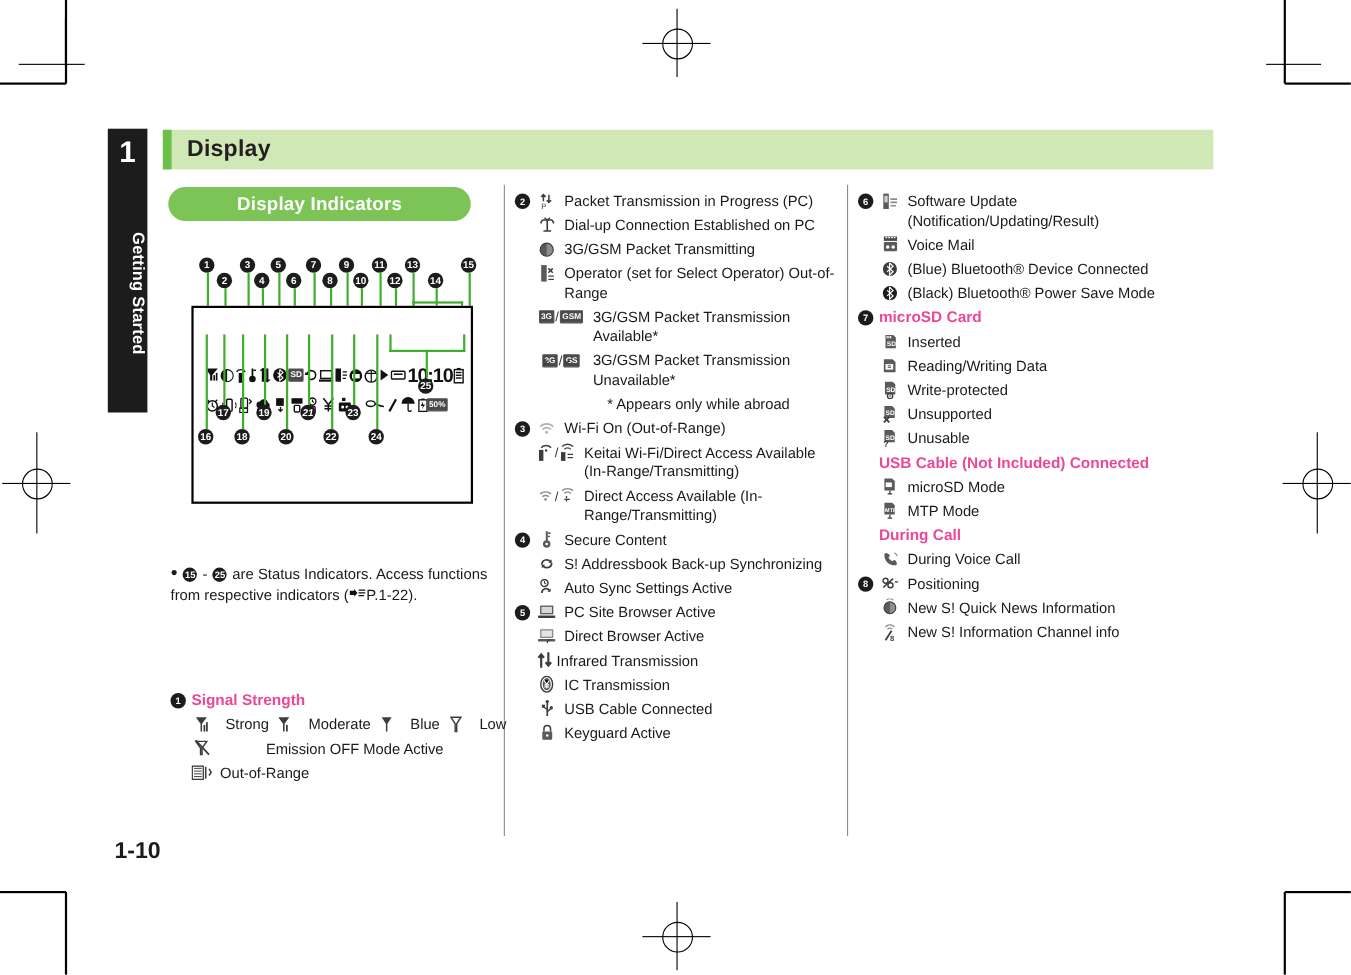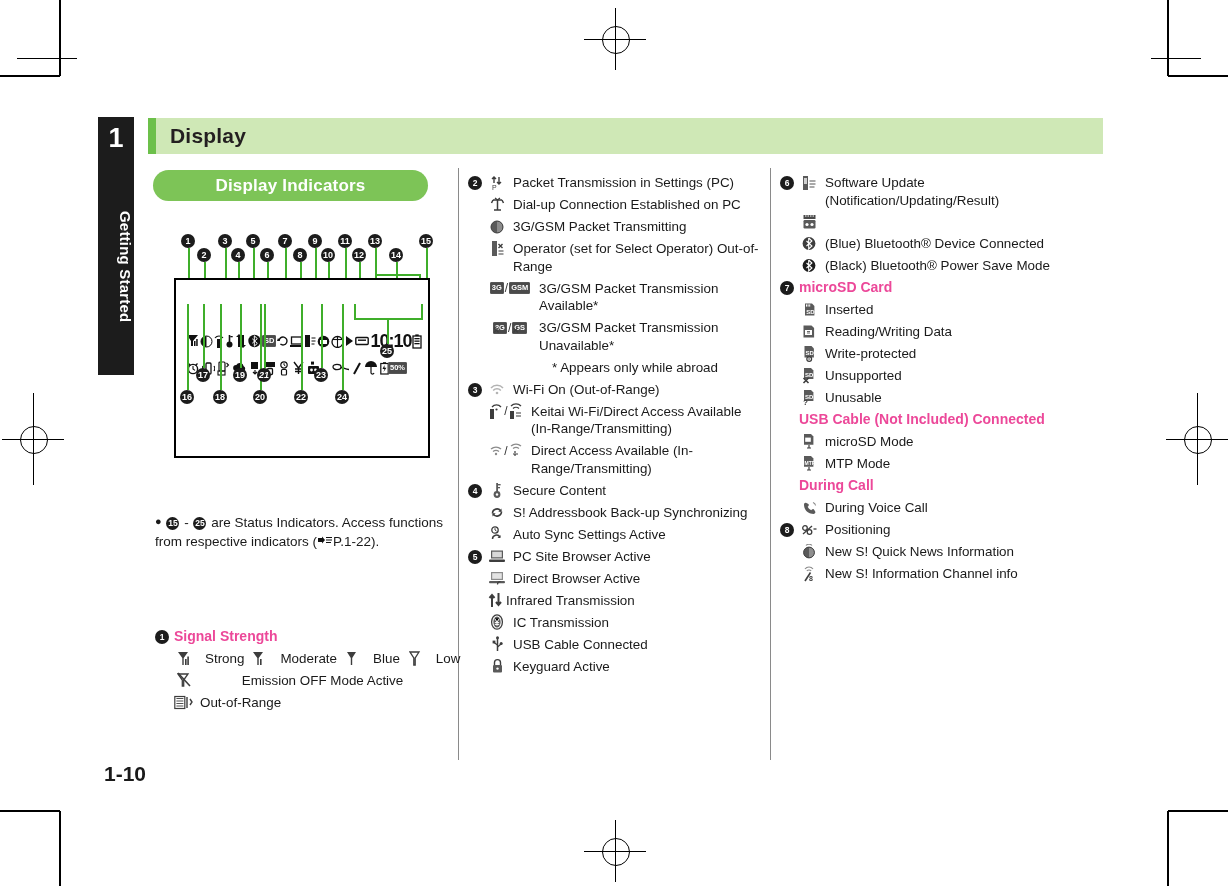--- a/index.html
+++ b/index.html
@@ -439,21 +439,21 @@
           <div class="stem" style="height:86px;"></div>
         </div>
       <div class="callout up" style="left:57px;top:24px;width:14px;height:78px;">
         <div class="bullet">19</div>
           <div class="stem" style="height:64px;"></div>
         </div>
       <div class="callout up" style="left:77px;top:24px;width:14px;height:100px;">
         <div class="bullet">20</div>
           <div class="stem" style="height:86px;"></div>
         </div>
-      <div class="callout up" style="left:81px;top:24px;width:14px;height:78px;font-style:italic;">
+      <div class="callout up" style="left:97px;top:24px;width:14px;height:78px;font-style:italic;">
         <div class="bullet">21</div>
           <div class="stem" style="height:64px;"></div>
         </div>
       <div class="callout up" style="left:118px;top:24px;width:14px;height:100px;">
         <div class="bullet">22</div>
           <div class="stem" style="height:86px;"></div>
         </div>
       <div class="callout up" style="left:138px;top:24px;width:14px;height:78px;">
         <div class="bullet">23</div>
           <div class="stem" style="height:64px;"></div>
@@ -542,21 +542,21 @@
   <div class="col" style="left:468px;top:174px;width:296px;">
 
     <div class="entry">
       <div class="num">2</div>
       <div class="ico">
         <svg width="14" height="16" viewBox="0 0 14 16">
             <path d="M4 2V8M2 4l2-2 2 2M9 9V2M7 7l2 2 2-2" stroke="#3d3d3d" stroke-width="1.4" fill="none"></path>
             <text x="2" y="15" font-size="7" font-family="Liberation Sans" fill="#3d3d3d">P</text>
           </svg>
         </div>
-      <div class="lbl">Packet Transmission in Settings (PC)</div>
+      <div class="lbl">Packet Transmission in Progress (PC)</div>
     </div>
     <div class="entry">
       <div class="numspace"></div>
       <div class="ico">
         <svg width="15" height="16" viewBox="0 0 15 16">
             <path d="M7.5 3v10M3 3h9M3 3l-1.5 3M12 3l1.5 3M4 13h7" stroke="#3d3d3d" stroke-width="1.5" fill="none"></path>
             <path d="M5 1l2.5 2L10 1" stroke="#3d3d3d" stroke-width="1.3" fill="none"></path>
           </svg>
         </div>
       <div class="lbl">Dial-up Connection Established on PC</div>
@@ -779,20 +779,21 @@
       <div class="numspace"></div>
       <div class="ico">
         <svg width="15" height="16" viewBox="0 0 15 16">
             <rect x="1.5" y="1" width="12" height="4" fill="#4a4a4a"></rect>
             <path d="M3 2h1.5M5.5 2H7M8 2h1.5M10.5 2H12" stroke="#fff" stroke-width="1"></path>
             <rect x="1.5" y="6" width="12" height="8.5" rx="1.2" fill="#5a5a5a"></rect>
             <circle cx="5" cy="10.5" r="1.6" fill="#fff"></circle>
             <circle cx="10" cy="10.5" r="1.6" fill="#fff"></circle>
           </svg>
         </div>
+      <div class="lbl">Voice Mail</div>
     </div>
     <div class="entry">
       <div class="numspace"></div>
       <div class="ico">
         <svg width="14" height="15" viewBox="0 0 14 15">
             <circle cx="7" cy="7.5" r="6.4" fill="#3d3d3d"></circle>
             <path d="M6.7 2v11l3.2-3-5.4-5M6.7 2l3.2 3-5.4 5" fill="none" stroke="#fff" stroke-width="1.1"></path>
           </svg>
         </div>
       <div class="lbl">(Blue)   Bluetooth® Device Connected</div>

